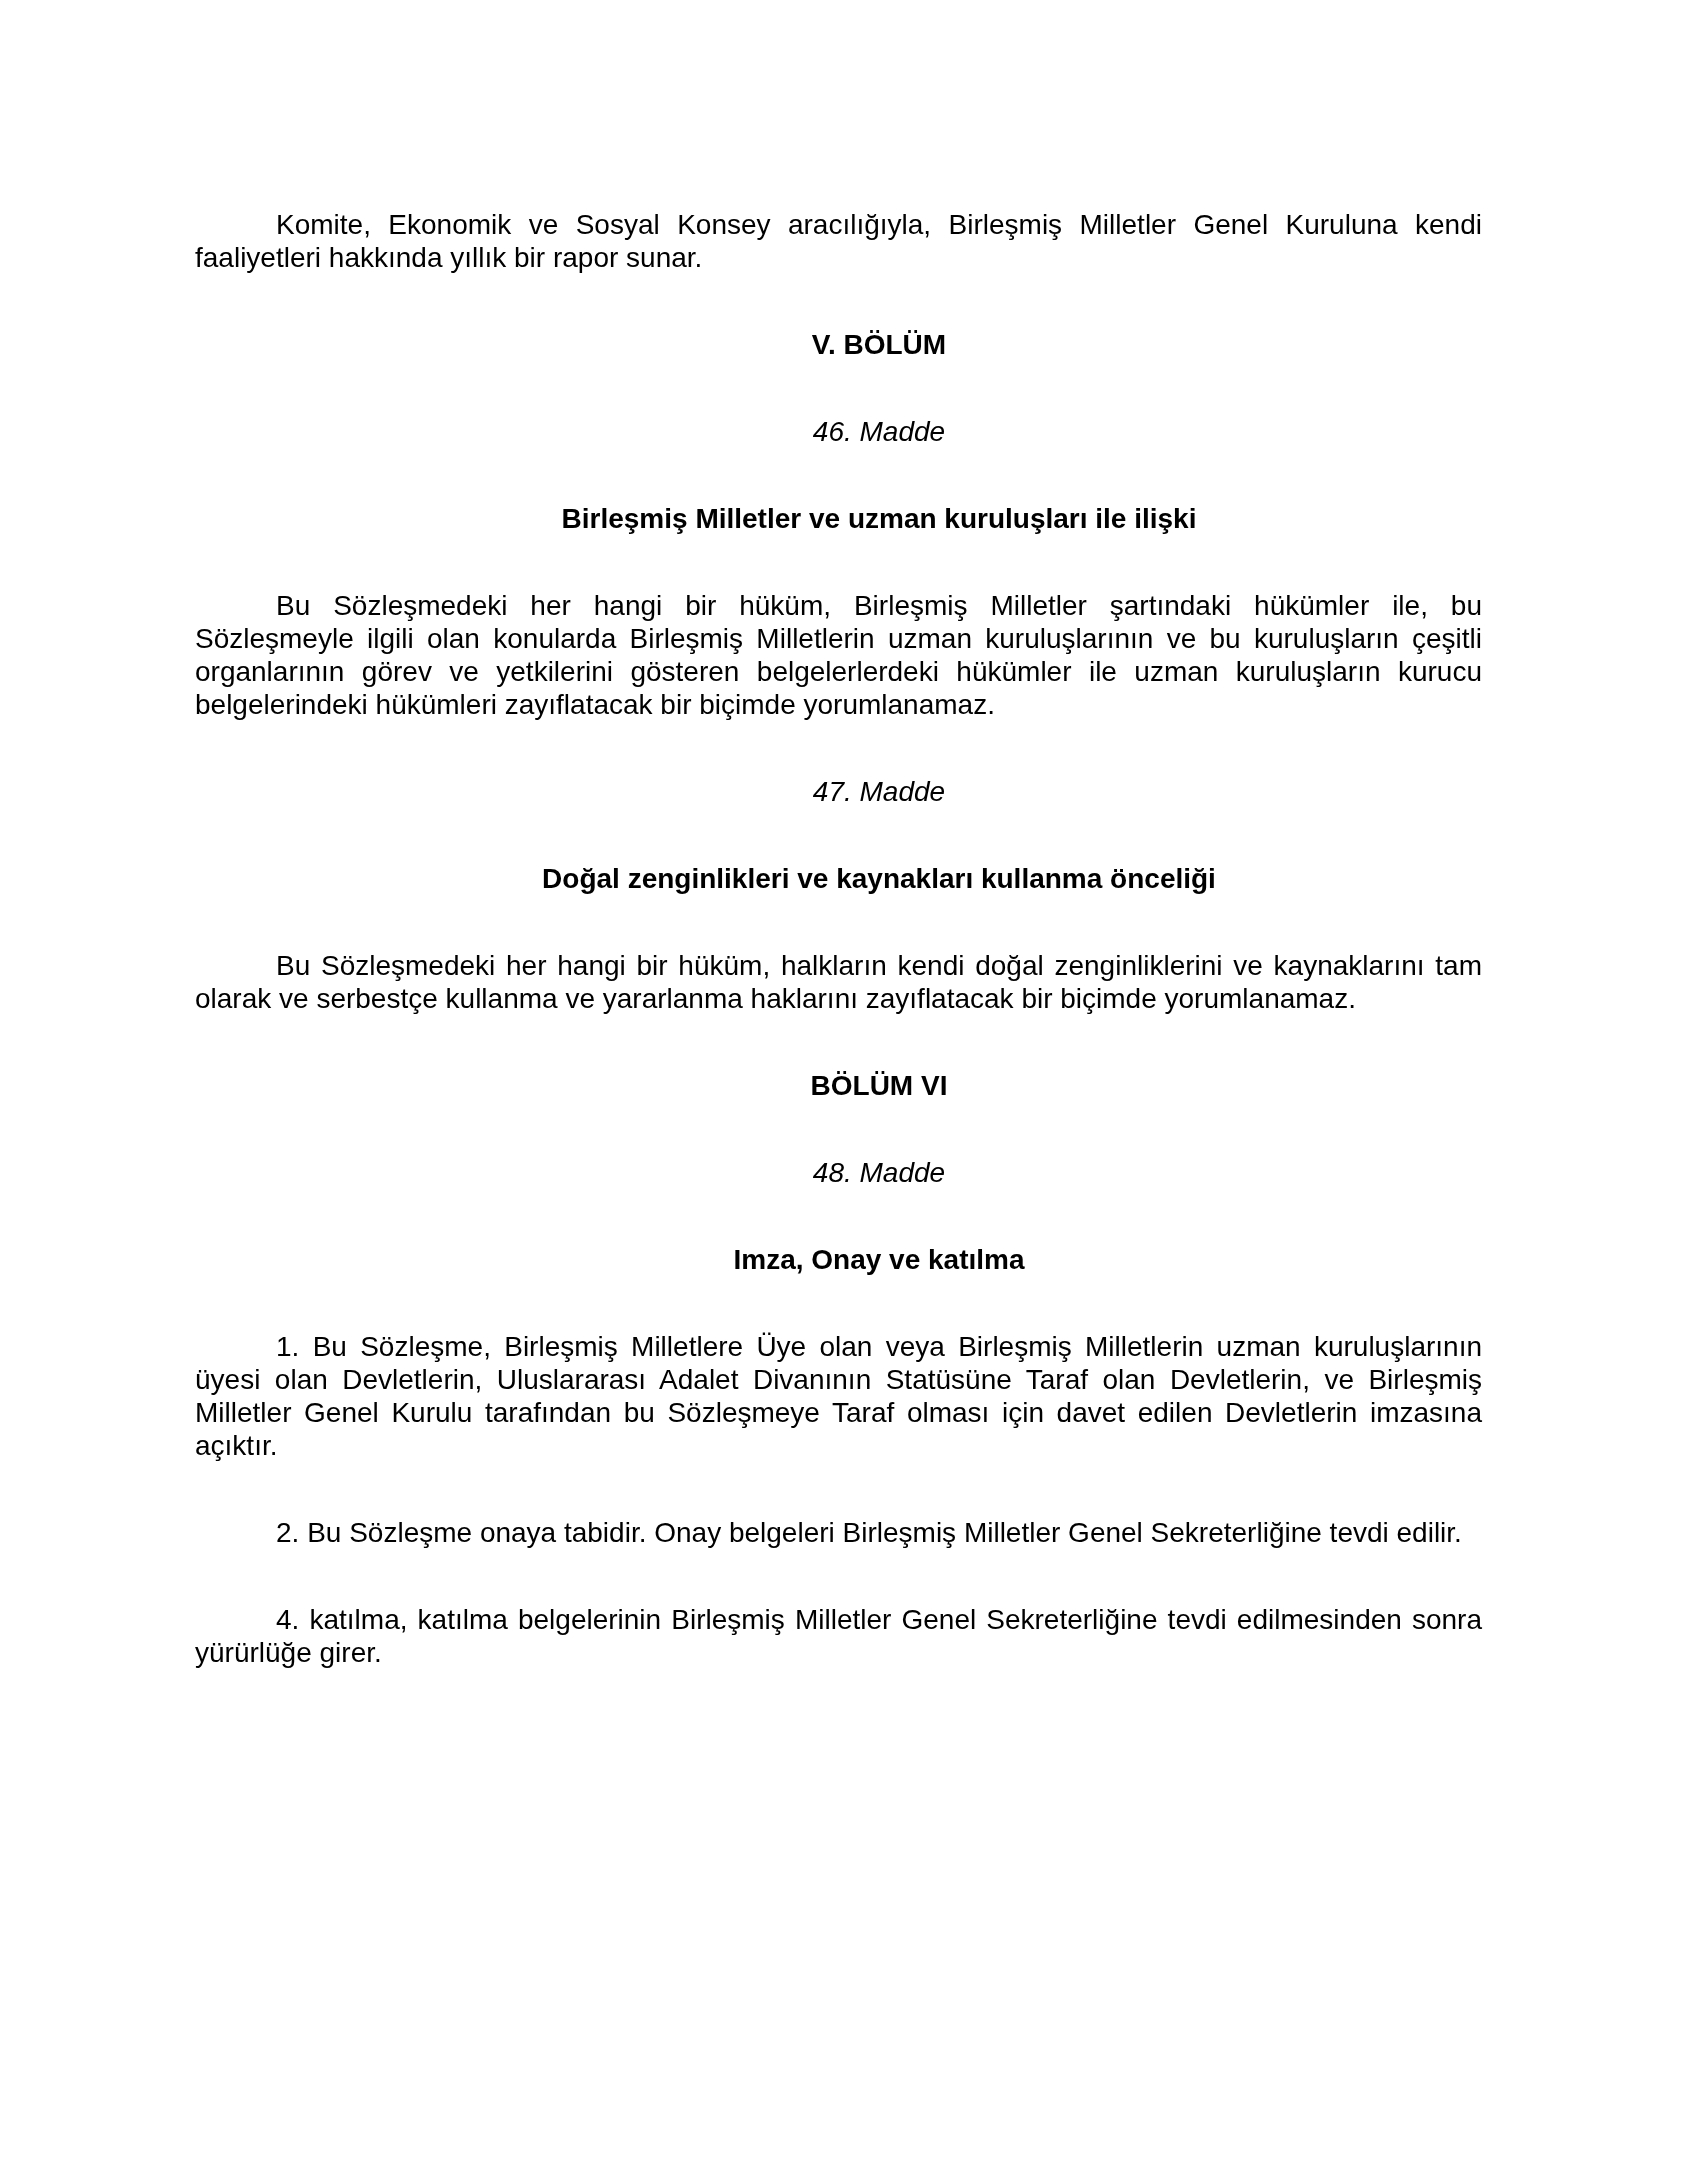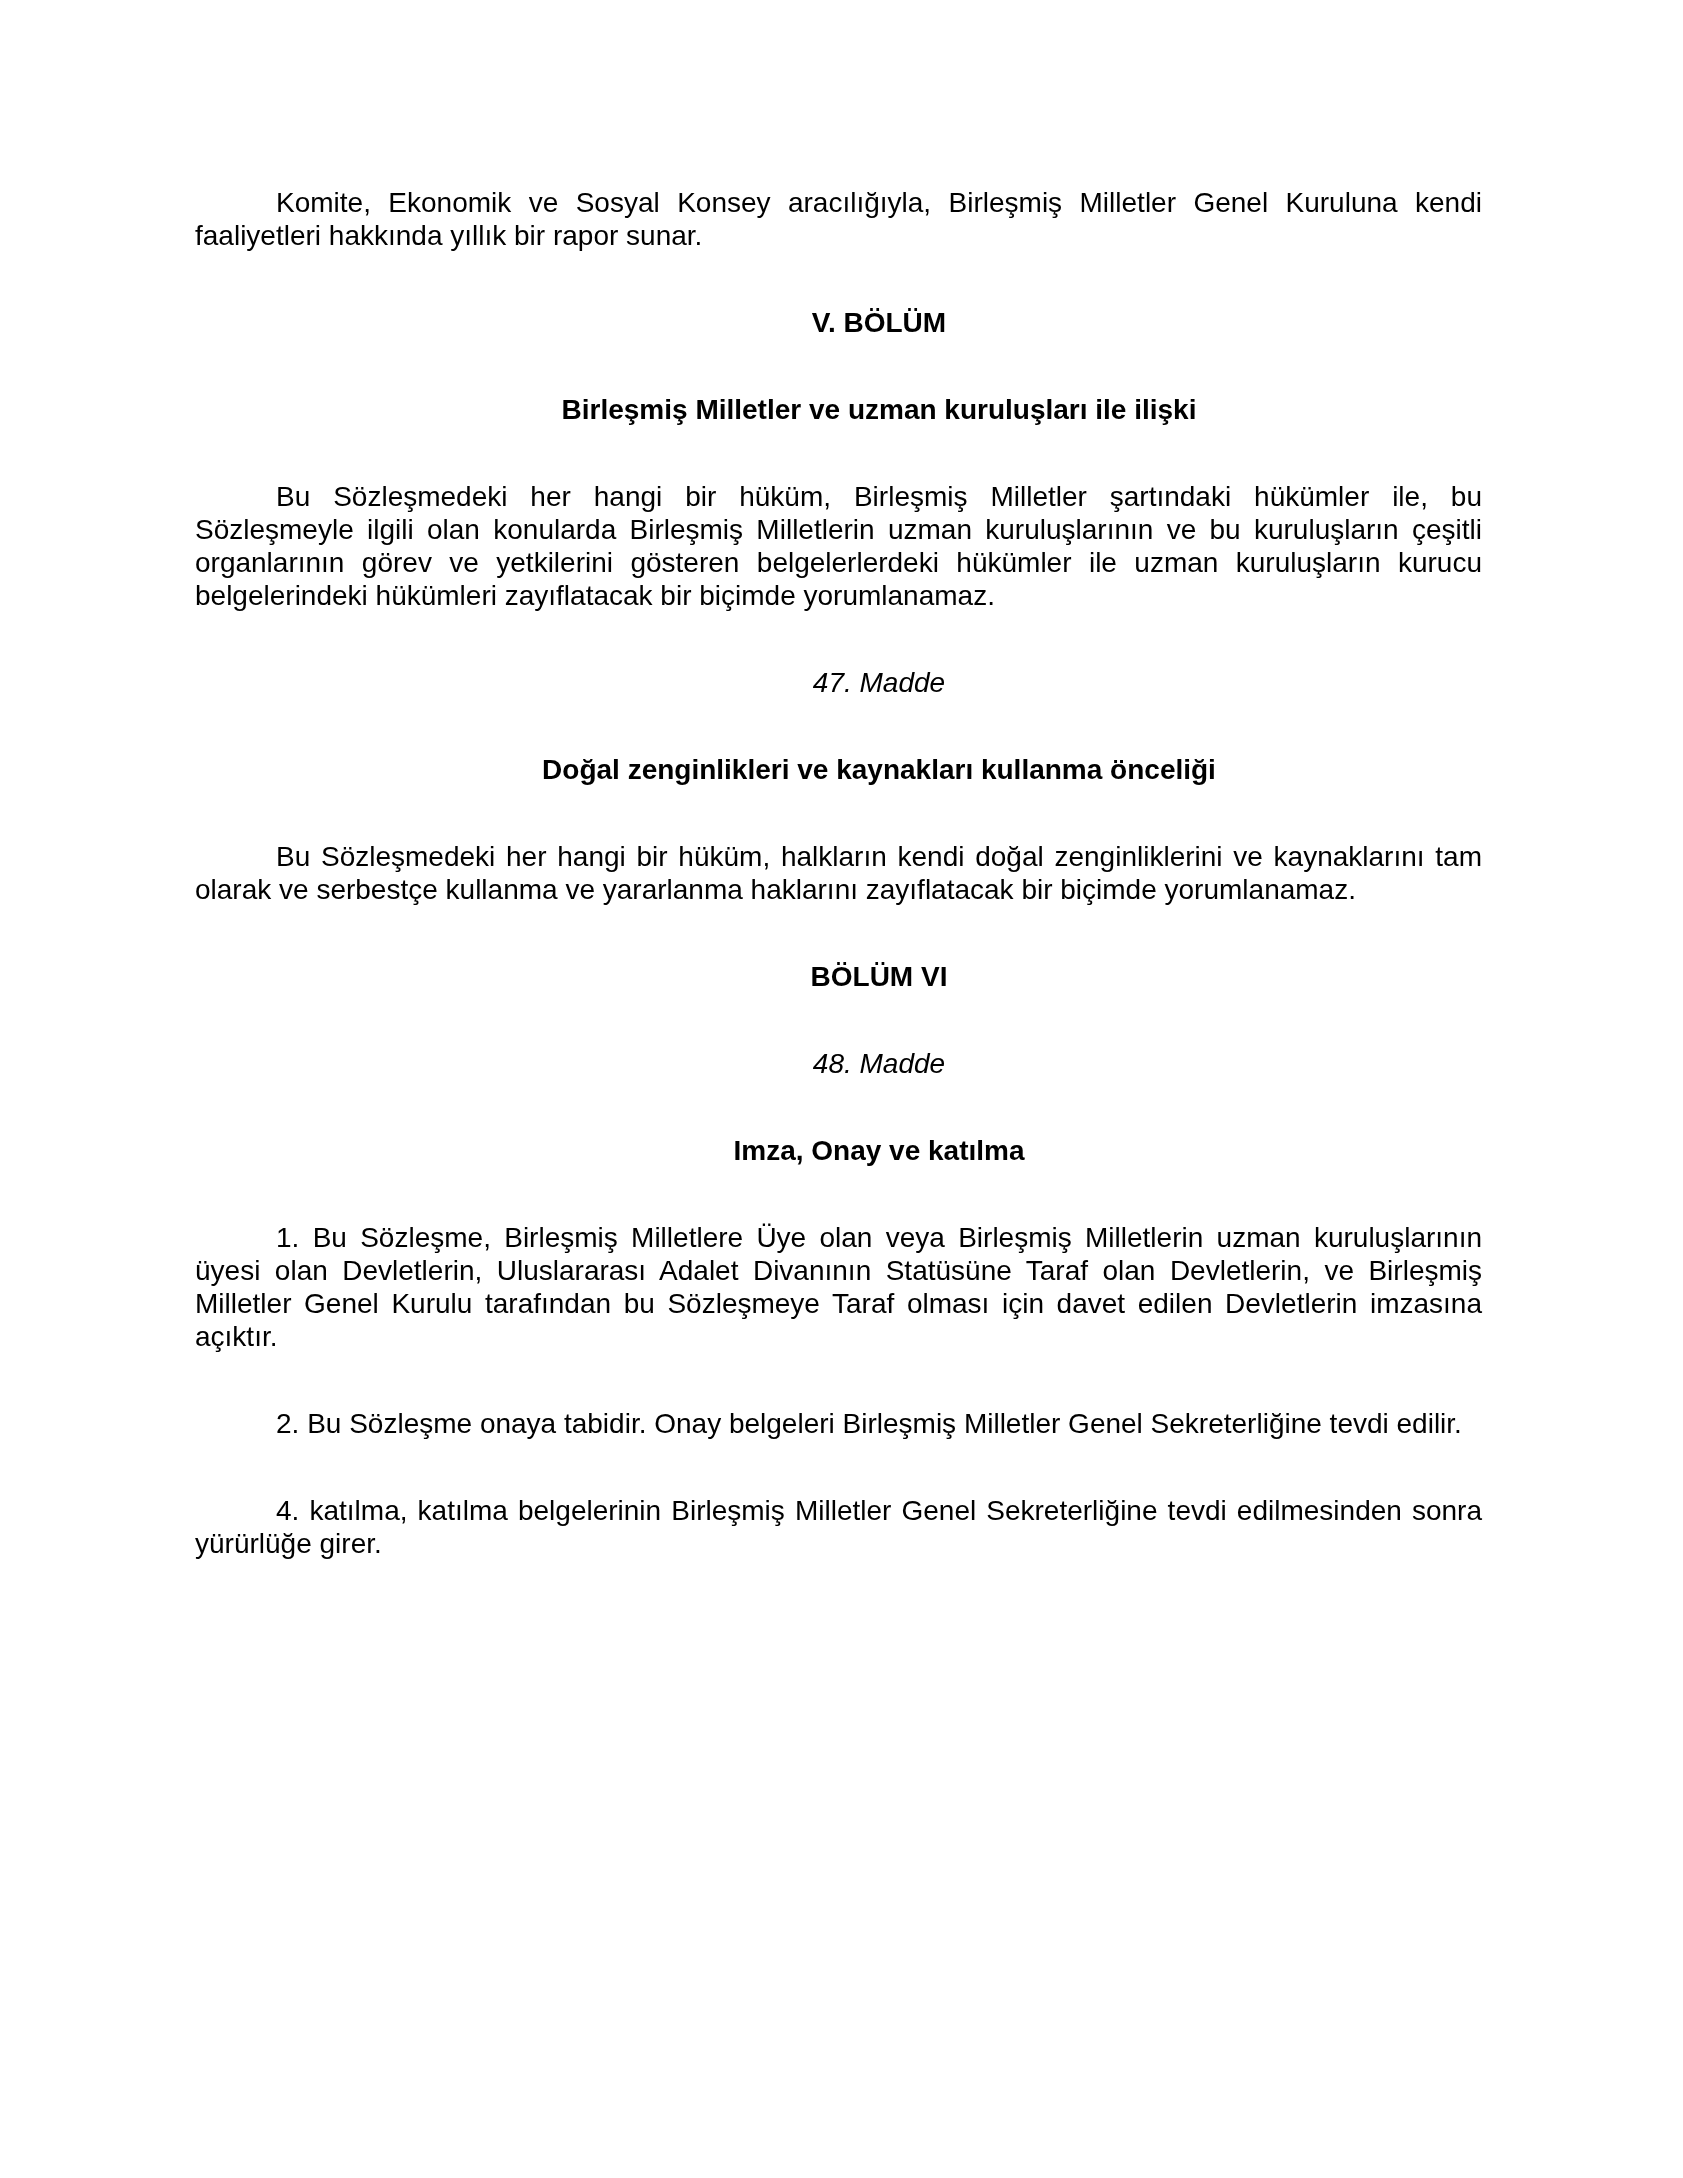--- a/index.html
+++ b/index.html
@@ -14,21 +14,21 @@
     background: #ffffff;
     color: #000000;
     font-family: "Liberation Sans", "DejaVu Sans", sans-serif;
     font-size: 28px;
     line-height: 33px;
     overflow: hidden;
   }
   .content {
     position: absolute;
     left: 195px;
-    top: 186px;
+    top: 208px;
     width: 1287px;
   }
   .block {
     margin: 0 0 54px 0;
     text-indent: 81px;
     white-space: normal;
     text-align: center;
   }
   .para {
     text-align: justify;
@@ -44,20 +44,21 @@
 <body>
 
 <div class="page">
   <div class="content">
 
     <p class="block para">Komite, Ekonomik ve Sosyal Konsey aracılığıyla, Birleşmiş Milletler Genel Kuruluna kendi faaliyetleri hakkında yıllık bir rapor sunar.</p>
 
     <p class="block heading">V. BÖLÜM</p>
 
 
+    <p class="block madde">46. Madde</p>
 
     <p class="block heading">Birleşmiş Milletler ve uzman kuruluşları ile ilişki</p>
 
     <p class="block para">Bu Sözleşmedeki her hangi bir hüküm, Birleşmiş Milletler şartındaki hükümler ile, bu Sözleşmeyle ilgili olan konularda Birleşmiş Milletlerin uzman kuruluşlarının ve bu kuruluşların çeşitli organlarının görev ve yetkilerini gösteren belgelerlerdeki hükümler ile uzman kuruluşların kurucu belgelerindeki hükümleri zayıflatacak bir biçimde yorumlanamaz.</p>
 
     <p class="block madde">47. Madde</p>
 
     <p class="block heading">Doğal zenginlikleri ve kaynakları kullanma önceliği</p>
 
     <p class="block para">Bu Sözleşmedeki her hangi bir hüküm, halkların kendi doğal zenginliklerini ve kaynaklarını tam olarak ve serbestçe kullanma ve yararlanma haklarını zayıflatacak bir biçimde yorumlanamaz.</p>

